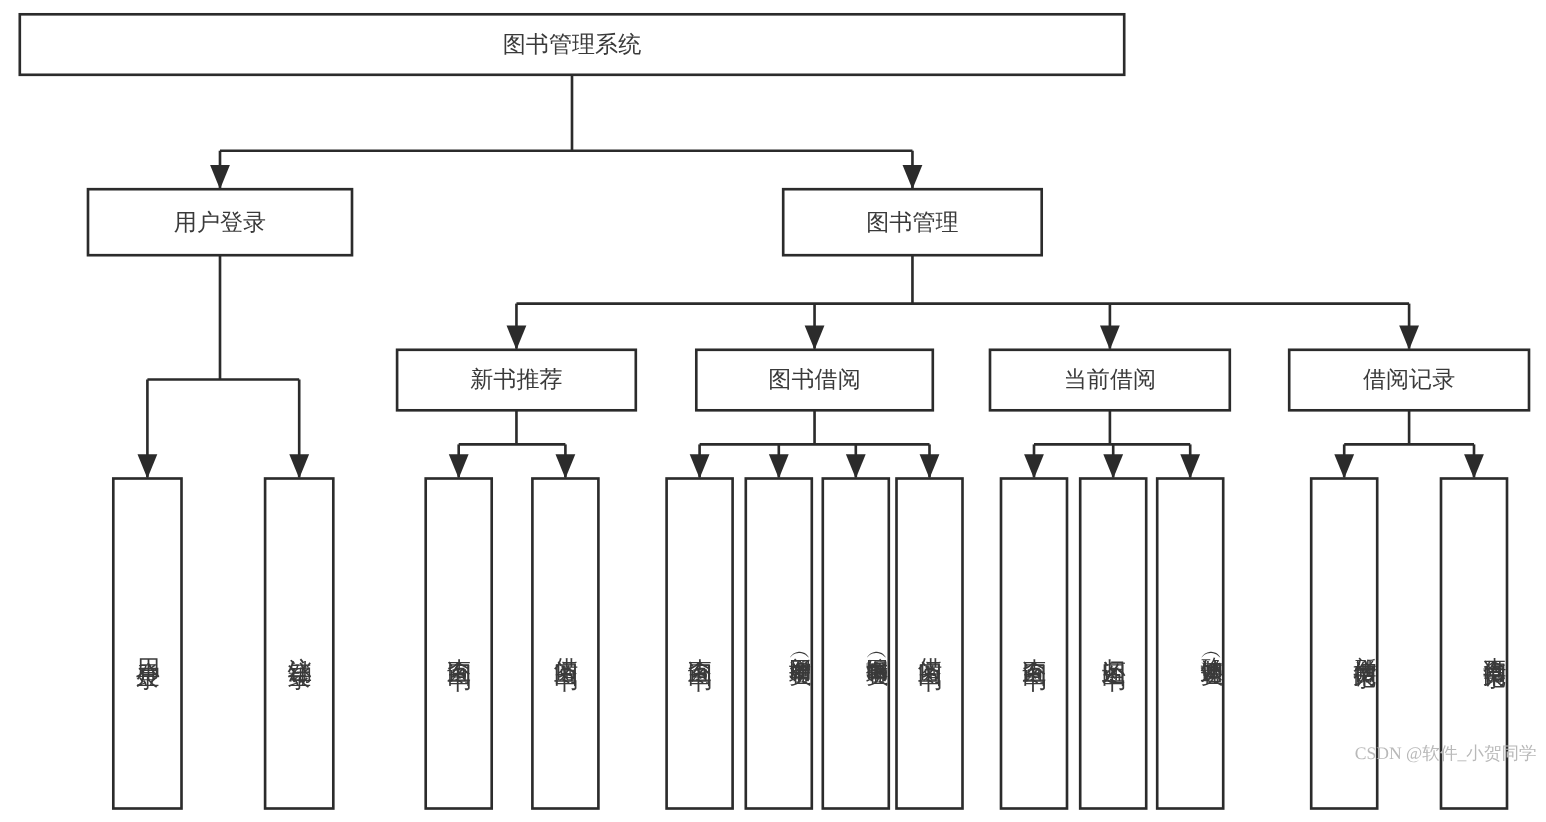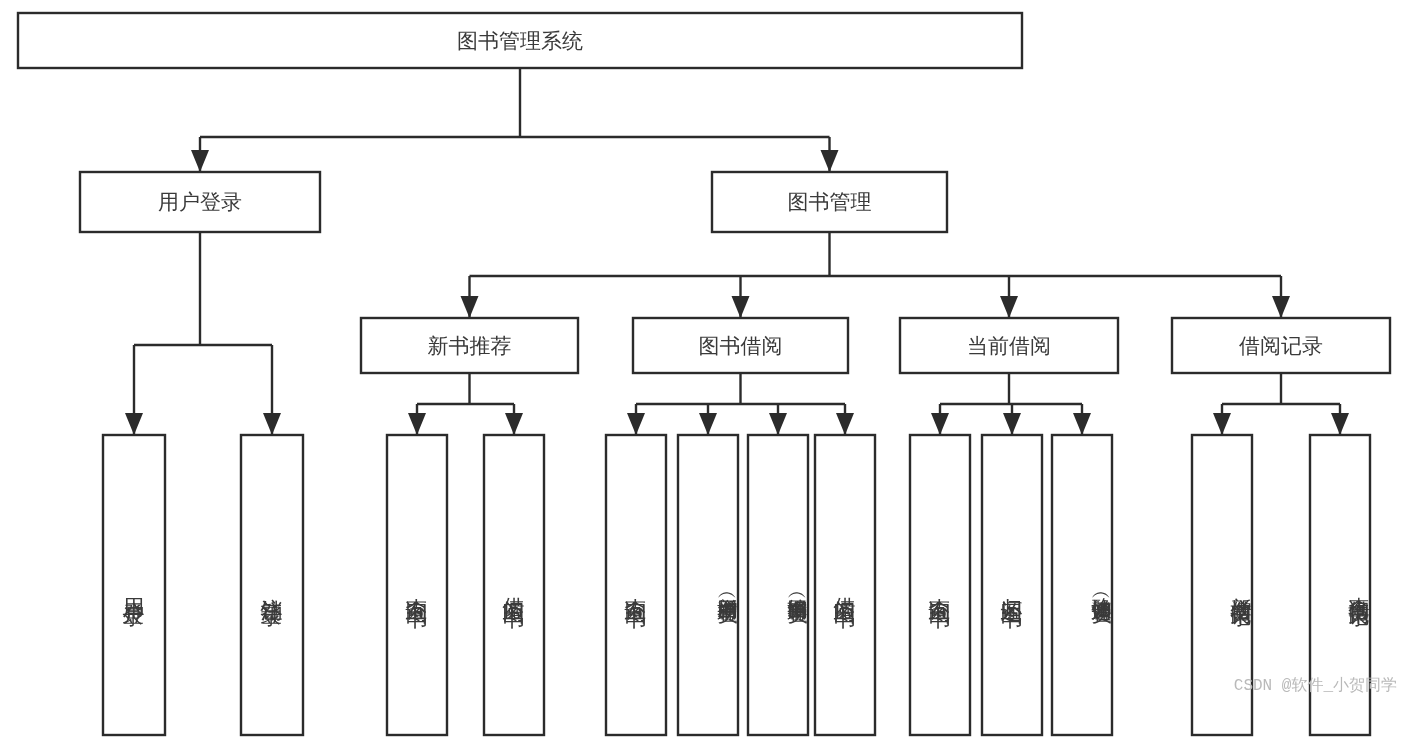--- a/index.html
+++ b/index.html
@@ -60,21 +60,21 @@
     display: flex;
     align-items: flex-start;
     justify-content: center;
     white-space: nowrap;
     pointer-events: none;
   }
   .watermark {
     position: absolute;
     right: 8px;
     bottom: 4px;
-    font-family: Liberation Mono, monospace;
+    font-family: Liberation Serif, serif;
     font-size: 16px;
     color: #b9b9b9;
     white-space: nowrap;
   }
 </style>
 </head>
 <body>
 
 <div id="diagram-root">
   <svg id="flow" viewBox="0 0 1405 747">

